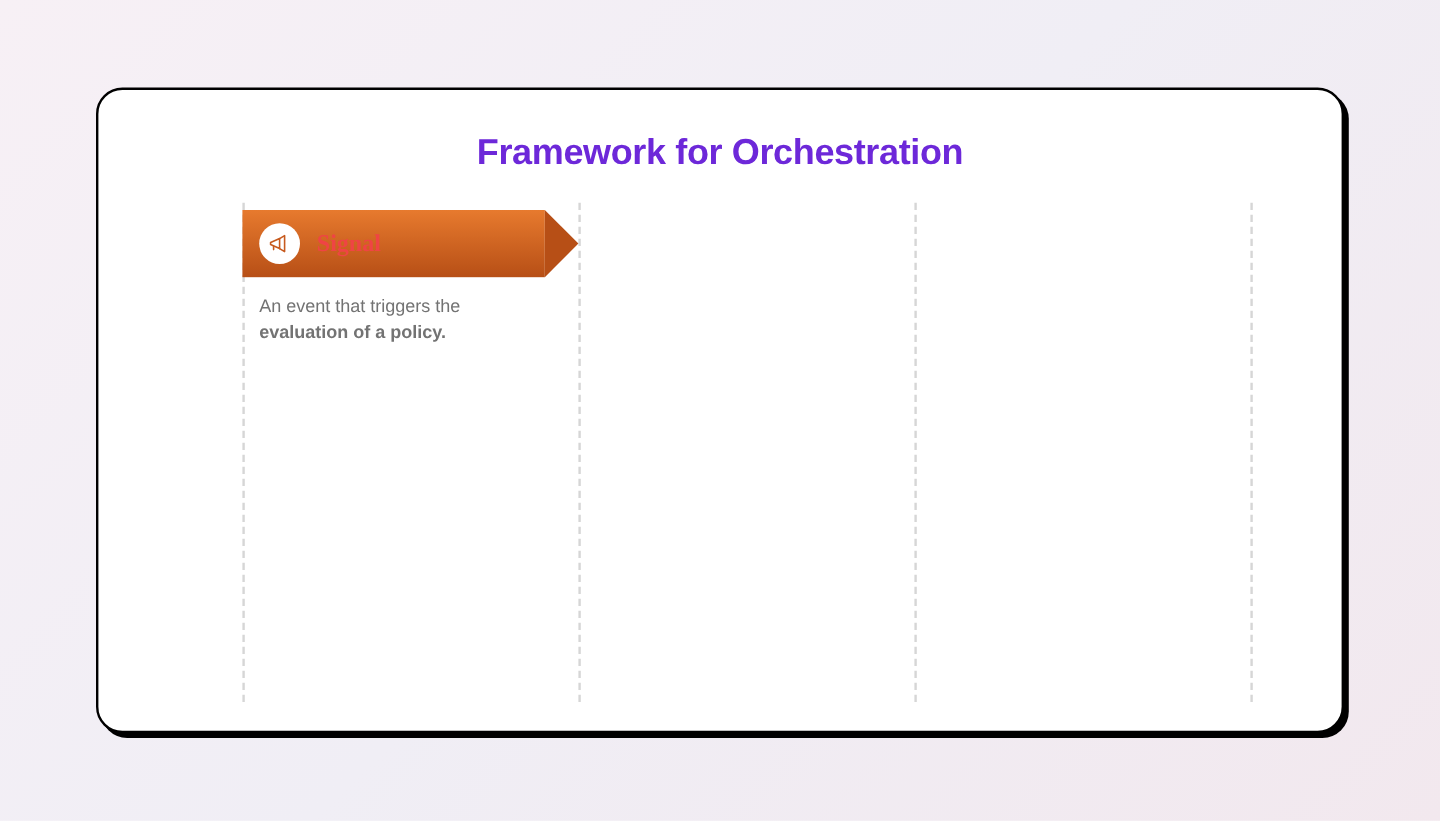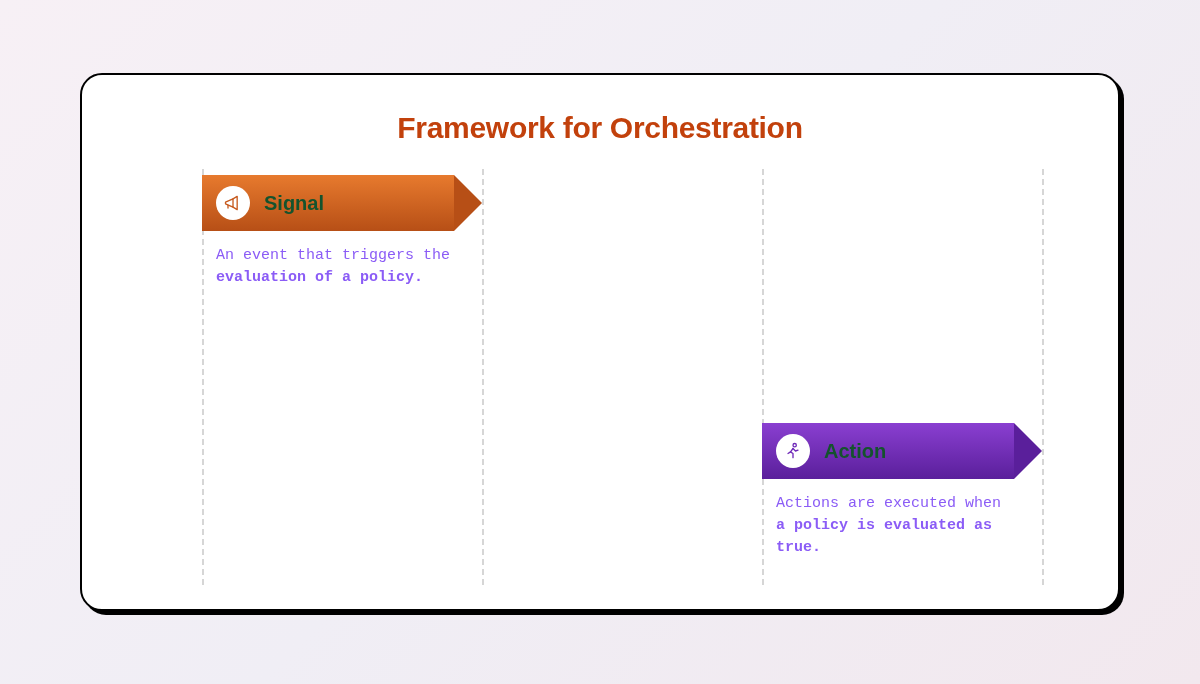--- a/index.html
+++ b/index.html
@@ -19,21 +19,21 @@
     border: 2px solid #000;
     border-radius: 22px;
     box-shadow: 4px 4px 0 0 #000;
     position: relative;
     overflow: hidden;
   }
   .title {
     text-align: center;
     font-size: 30px;
     font-weight: 700;
-    color: #c2410c;
+    color: #6d28d9;
     margin-top: 36px;
     letter-spacing: -0.3px;
   }
   .stage {
     position: relative;
     width: 100%;
     height: calc(100% - 100px);
     margin-top: 24px;
   }
   .vline {
@@ -51,21 +51,22 @@
   .step {
     position: absolute;
     width: 280px;
   }
   .step .arrow {
     position: relative;
     height: 56px;
     display: flex;
     align-items: center;
     padding-left: 14px;
-    color: #14532d;
+    color: #ef4444;
+    font-family: Liberation Serif, serif;
   }
   .step .arrow-body {
     position: absolute;
     left: 0; right: 28px; top: 0; bottom: 0;
   }
   .step .arrow-head {
     position: absolute;
     right: 0; top: 0;
     width: 0; height: 0;
     border-top: 28px solid transparent;
@@ -84,23 +85,22 @@
   .step .label {
     position: relative;
     font-size: 20px;
     font-weight: 700;
   }
   .step .desc {
     margin-top: 14px;
     padding-left: 14px;
     font-size: 15px;
     line-height: 1.45;
-    color: #8b5cf6;
+    color: #737373;
     max-width: 250px;
-    font-family: Liberation Mono, monospace;
   }
   .step .desc .bold { font-weight: 700; }
 
   
   .step1 { left: 120px; top: 6px; }
   .step1 .arrow-body { background: linear-gradient(180deg, #e77a2e 0%, #b74f16 100%); }
   .step1 .arrow-head { border-left: 28px solid #b74f16; }
   .step1 .icon-circle svg { stroke: #c75a1e; }
 
   
@@ -149,33 +149,15 @@
         <div class="label">Signal</div>
       </div>
       <div class="desc">
         <span>An event that triggers the </span><span class="bold">evaluation of a policy.</span>
       </div>
     </div>
 
     <div class="step step2">
     </div>
 
-    <div class="step step3">
-      <div class="arrow">
-        <div class="arrow-body"></div>
-        <div class="arrow-head"></div>
-        <div class="icon-circle">
-          <svg viewBox="0 0 24 24">
-            <circle cx="14" cy="5" r="2"></circle>
-            <path d="M12 9l-3 4 3 2v5"></path>
-            <path d="M12 9l3 3 3-1"></path>
-            <path d="M9 13l-3 2"></path>
-          </svg>
-        </div>
-        <div class="label">Action</div>
-      </div>
-      <div class="desc">
-        <span>Actions are executed when </span><span class="bold">a policy is evaluated as true.</span>
-      </div>
-    </div>
 
   </div>
 </div>
 
 </body></html>

